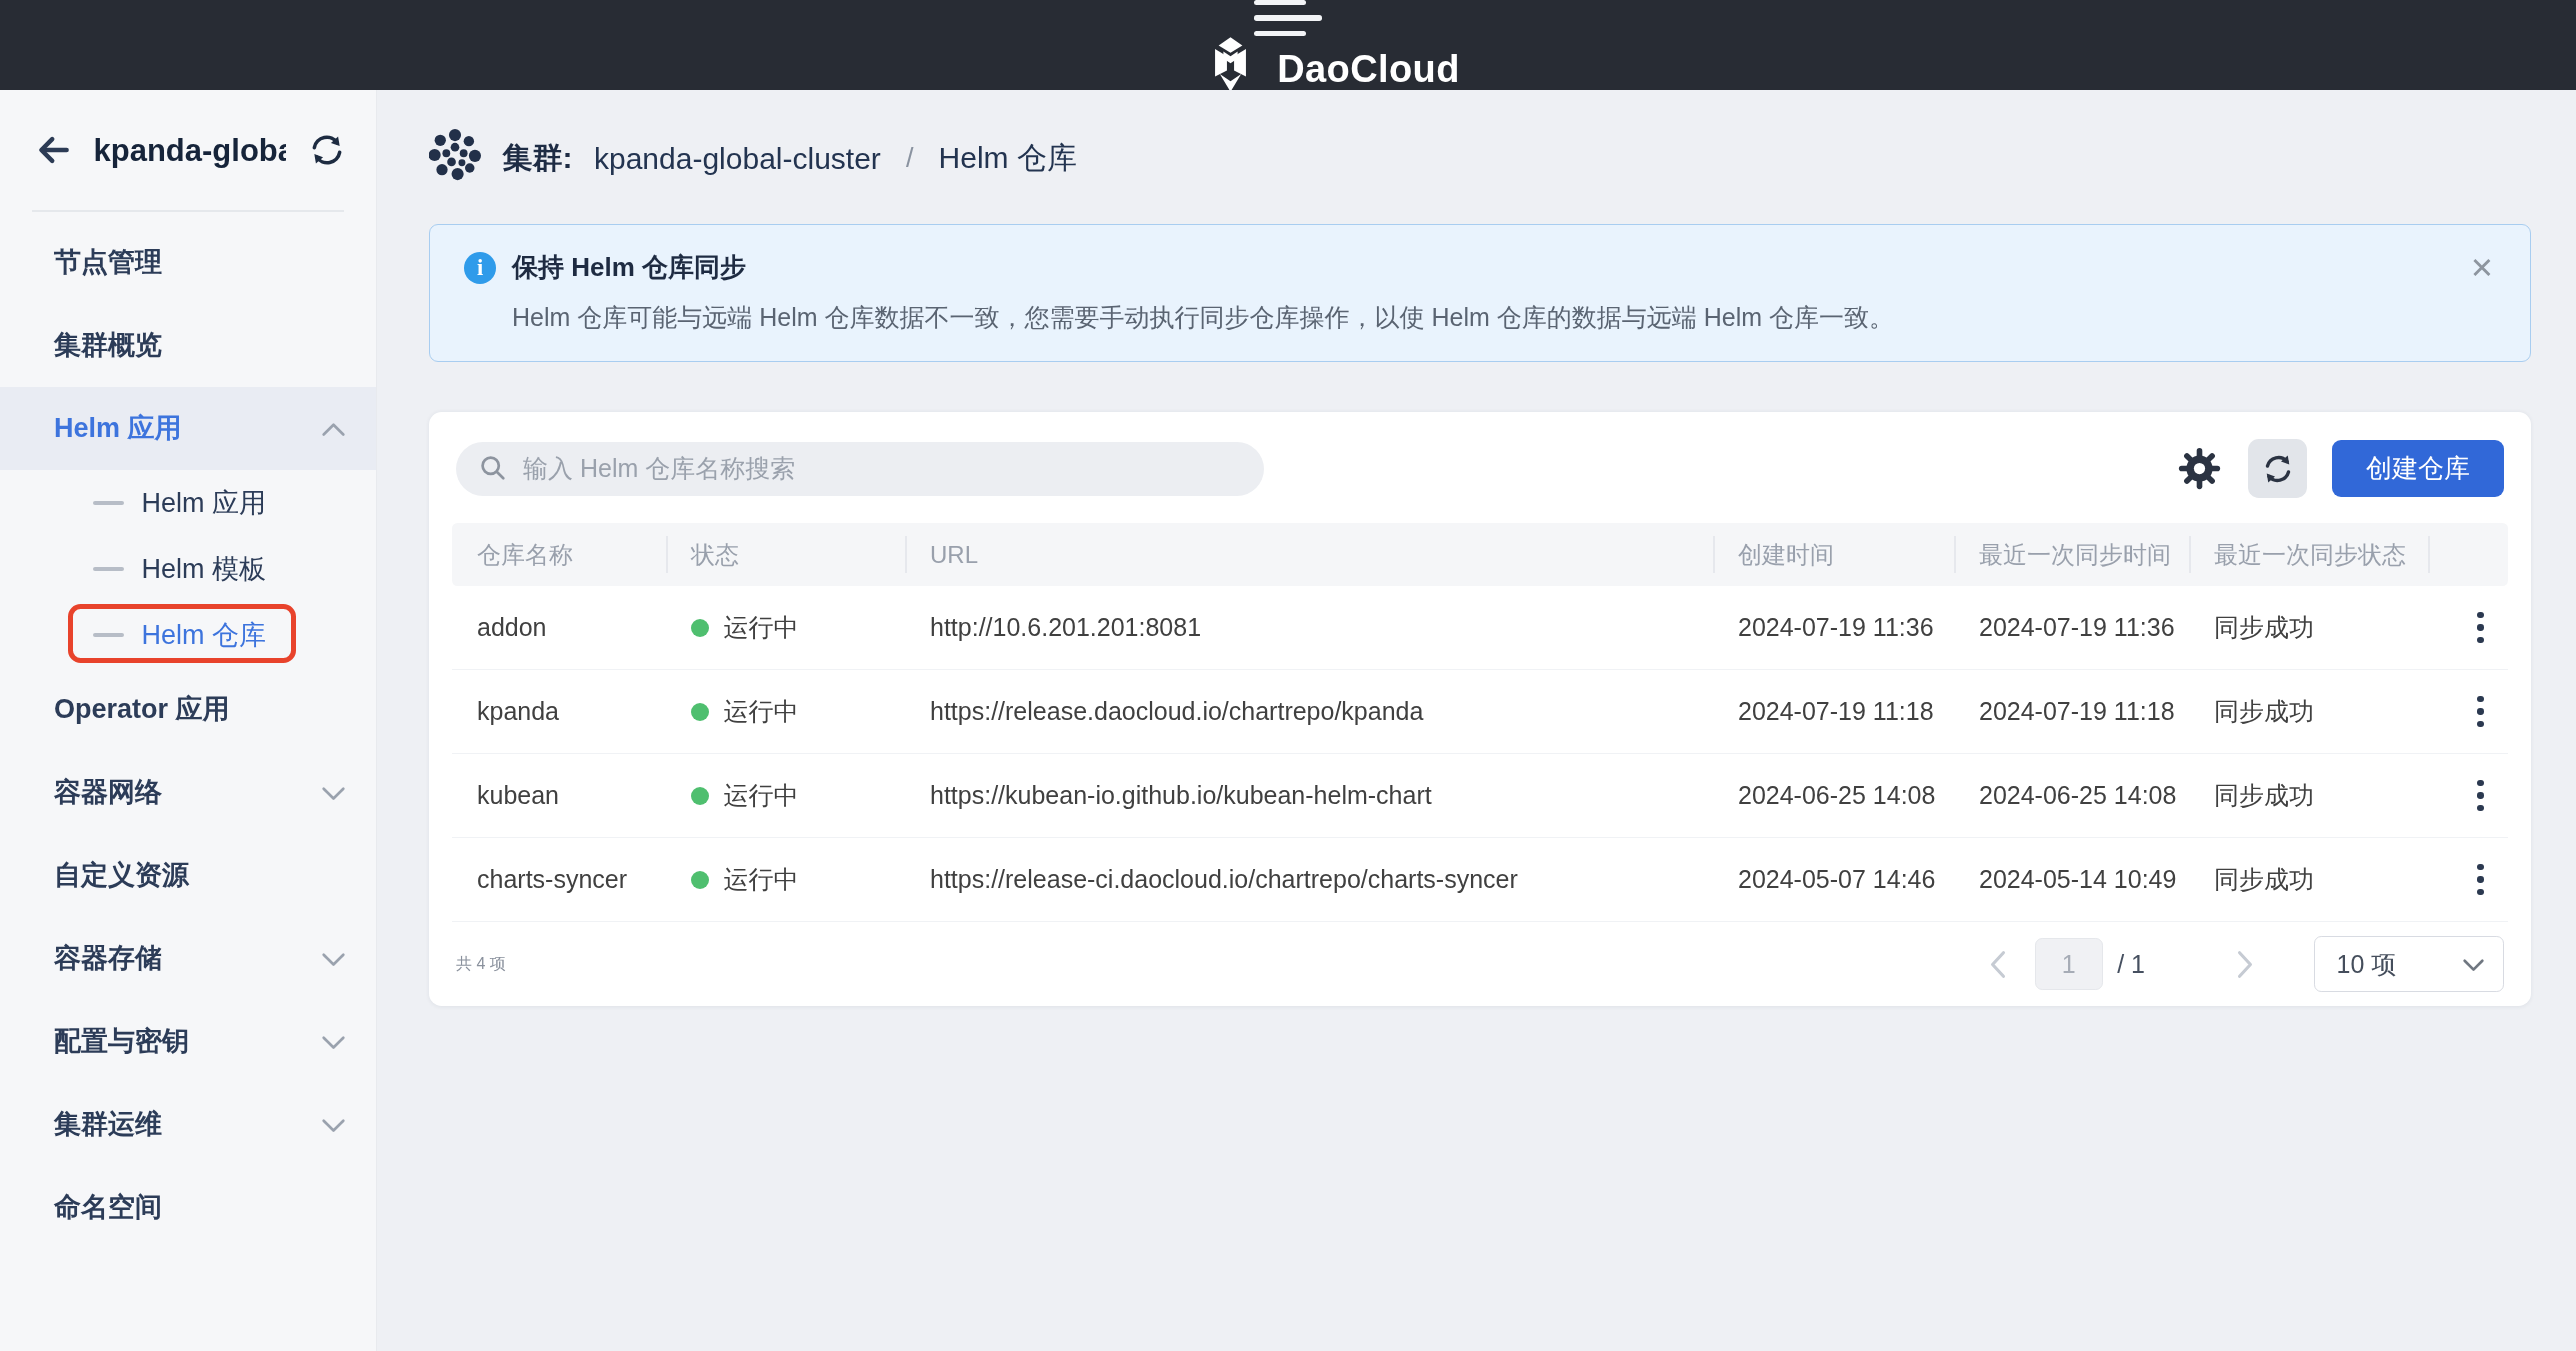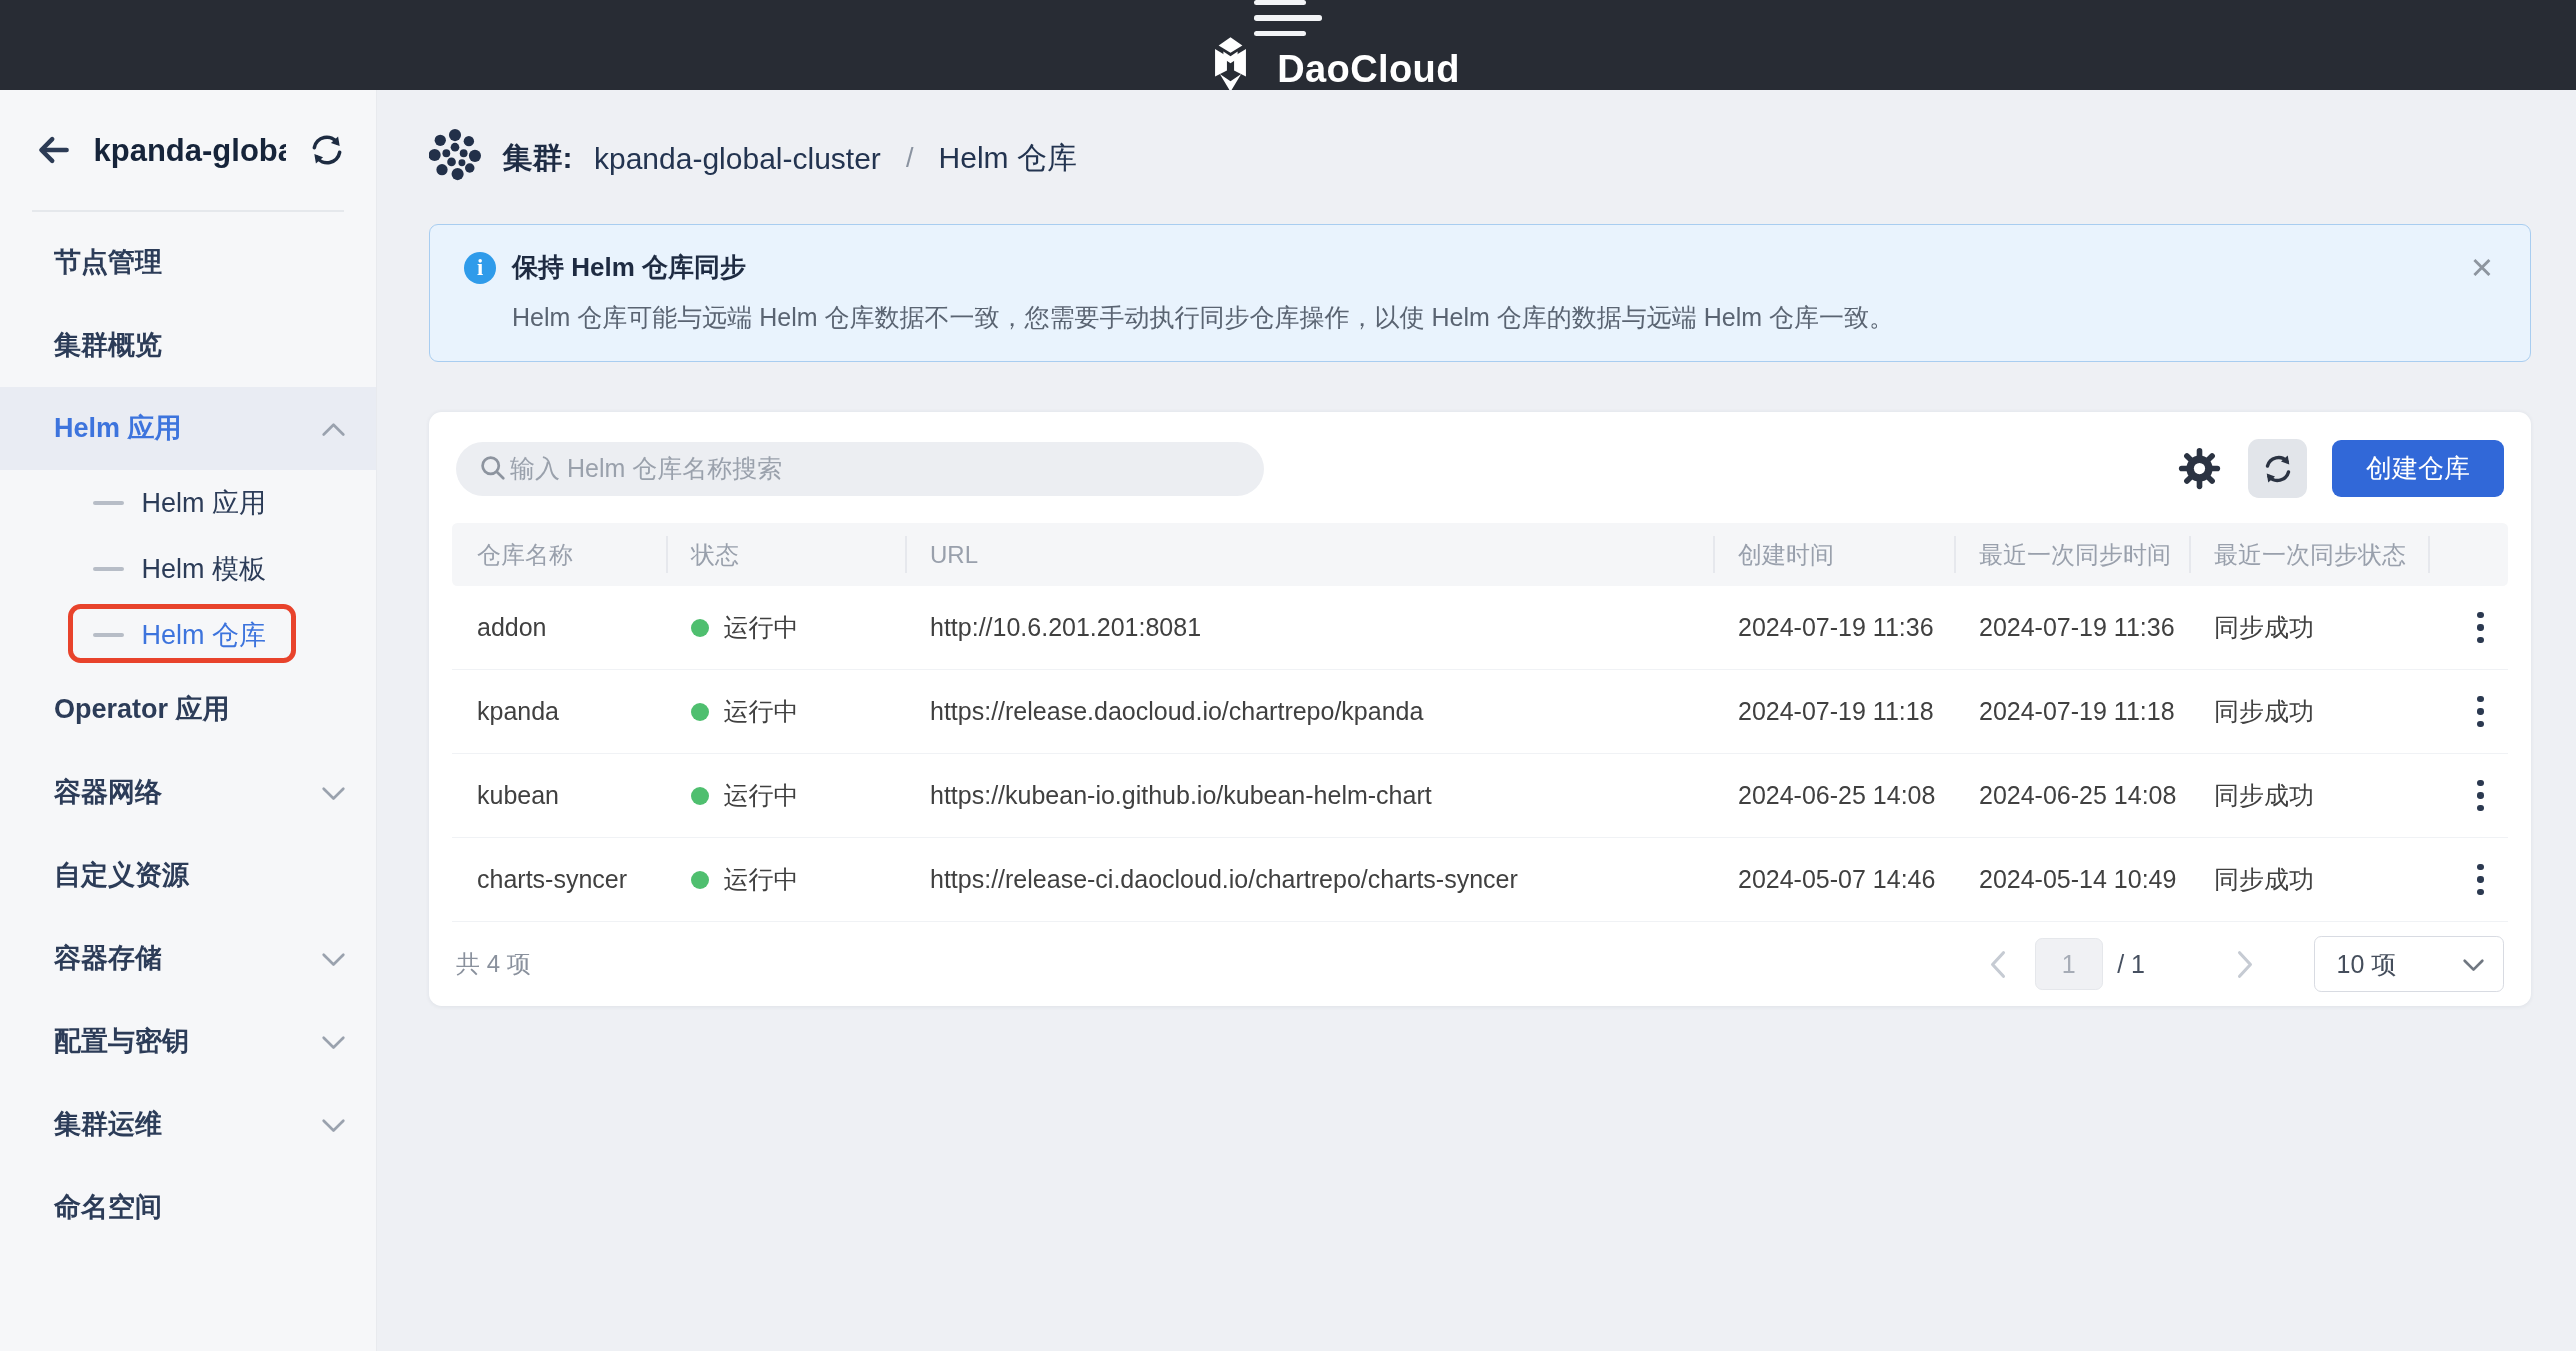--- a/index.html
+++ b/index.html
@@ -63,21 +63,21 @@
     justify-content:center; font-family:"Liberation Serif","DejaVu Serif",serif; }
   .alert-title { font-size:26px; font-weight:700; color:#1e2b42; }
   .alert-desc { margin:16px 0 0 48px; font-size:25px; color:#5a6472; }
   .alert-close { position:absolute; top:29px; right:36px; font-size:29px;
     color:#8d959f; cursor:pointer; line-height:1; }
 
   .card { margin-top:50px; background:#ffffff; border-radius:12.6px;
     box-shadow:0 0.9px 4.5px rgba(31,45,65,.07); }
   .toolbar { display:flex; align-items:center; padding:27px 27px 25px; }
   .search { width:808px; height:54px; background:#eceef2; border-radius:27px;
-    display:flex; align-items:center; gap:4px; padding:0 12.6px 0 23px; }
+    display:flex; align-items:center; gap:17px; padding:0 12.6px 0 23px; }
   .search input { flex:1; border:none; background:transparent; outline:none;
     font-size:25px; color:#333f52; font-family:inherit; }
   .search input::placeholder { color:#9aa1ac; }
   .tb-right { margin-left:auto; display:flex; align-items:center; gap:25px; }
   .gear-btn { width:47px; height:47px; display:flex; align-items:center;
     justify-content:center; cursor:pointer; }
   .refresh-btn { width:59px; height:59px; background:#e2e5ea; border-radius:10.8px;
     display:flex; align-items:center; justify-content:center; cursor:pointer; }
   .create-btn { height:57px; background:#3168d8; color:#fff; border:none;
     border-radius:9px; font-size:26px; padding:0 34px; cursor:pointer;
@@ -95,21 +95,21 @@
     border-bottom:1.8px solid #f0f2f5; padding-left:25px; }
   .status-cell { display:flex; align-items:center; height:83px; }
   .dot { width:18px; height:18px; border-radius:50%; background:#4fbf6f;
     margin-right:14.4px; flex:0 0 auto; }
   .kebab { display:flex; flex-direction:column; gap:6.3px; align-items:center;
     cursor:pointer; width:54px; margin:0 auto; }
   .kebab i { width:6.3px; height:6.3px; border-radius:50%; background:#2b3950; }
 
   .card-footer { display:flex; align-items:center; height:84px;
     padding:0 27px 0 27px; }
-  .total { font-size:24px; color:#8a919d; }
+  .total { font-size:16px; color:#8a919d; }
   .pager { margin-left:auto; display:flex; align-items:center; }
   .pg-btn { width:27px; height:27px; display:flex; align-items:center;
     justify-content:center; cursor:pointer; }
   .pg-input { width:68px; height:52px; background:#f0f1f4;
     border:1.8px solid #e5e7eb; border-radius:7.2px; text-align:center;
     font-size:25px; color:#a6acb6; margin-left:23px; font-family:inherit; }
   .pg-total { font-size:25px; color:#465060; margin-left:14.4px; }
   .pg-next { margin-left:86px; }
   .size-select { margin-left:56px; width:190px; height:56px;
     border:1.8px solid #d8dbe2; border-radius:7.2px; background:#fff;

